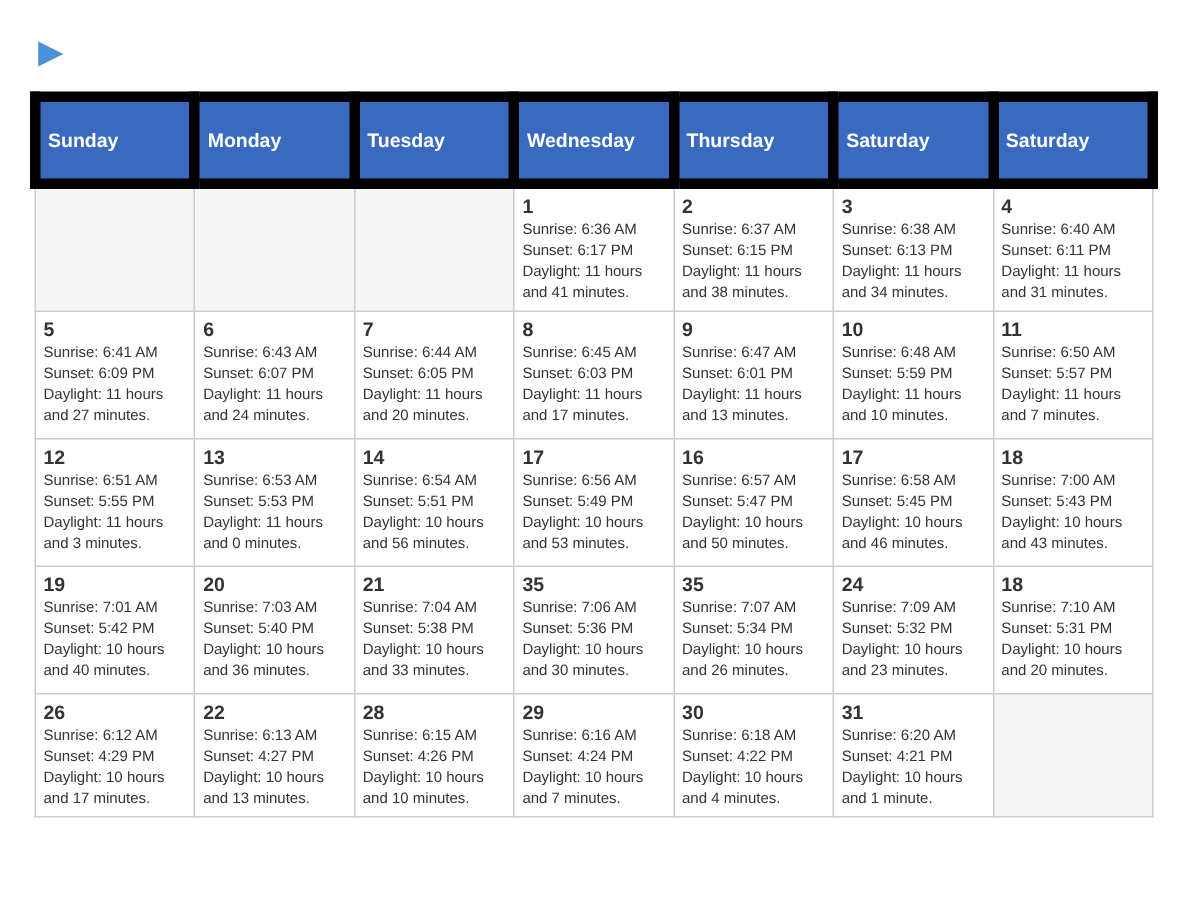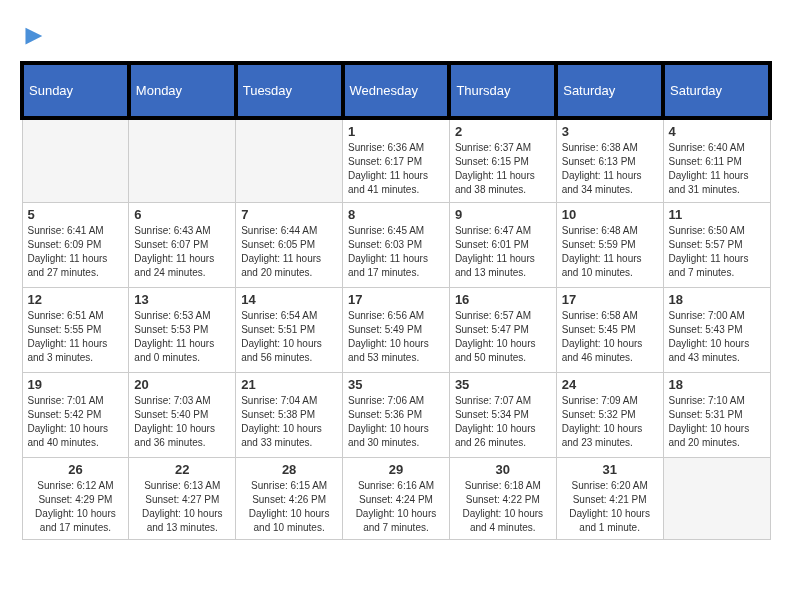--- a/index.html
+++ b/index.html
@@ -46,22 +46,22 @@
       width: 100%;
       border-collapse: collapse;
       table-layout: fixed;
     }
     th {
       background-color: #3a6abf;
       color: #fff;
       text-align: left;
       padding: 18px 5px;
       font-size: 13px;
-      font-weight: normal;
-      border: 4px solid #000000;
+      font-weight: bold;
+      border: 7px solid #000000;
     }
     td {
       border: 1px solid #ccc;
       vertical-align: top;
       padding: 4px 5px;
       font-size: 10px;
       color: #333;
       height: 85px;
       background: #fff;
     }
@@ -73,21 +73,20 @@
       font-weight: bold;
       margin-bottom: 2px;
       display: block;
     }
     .cell-info {
       font-size: 10px;
       line-height: 1.4;
     }
     tr:last-child td {
       height: 75px;
-      text-align: center;
     }
   </style>
 </head>
 <body>
 
 <div class="header">
   <div class="logo">
     <div class="logo-text">
       <span></span><span style="color:#4a90d9"></span>
       <span style="color:#4a90d9; font-size:28px; vertical-align:middle;">►</span>

